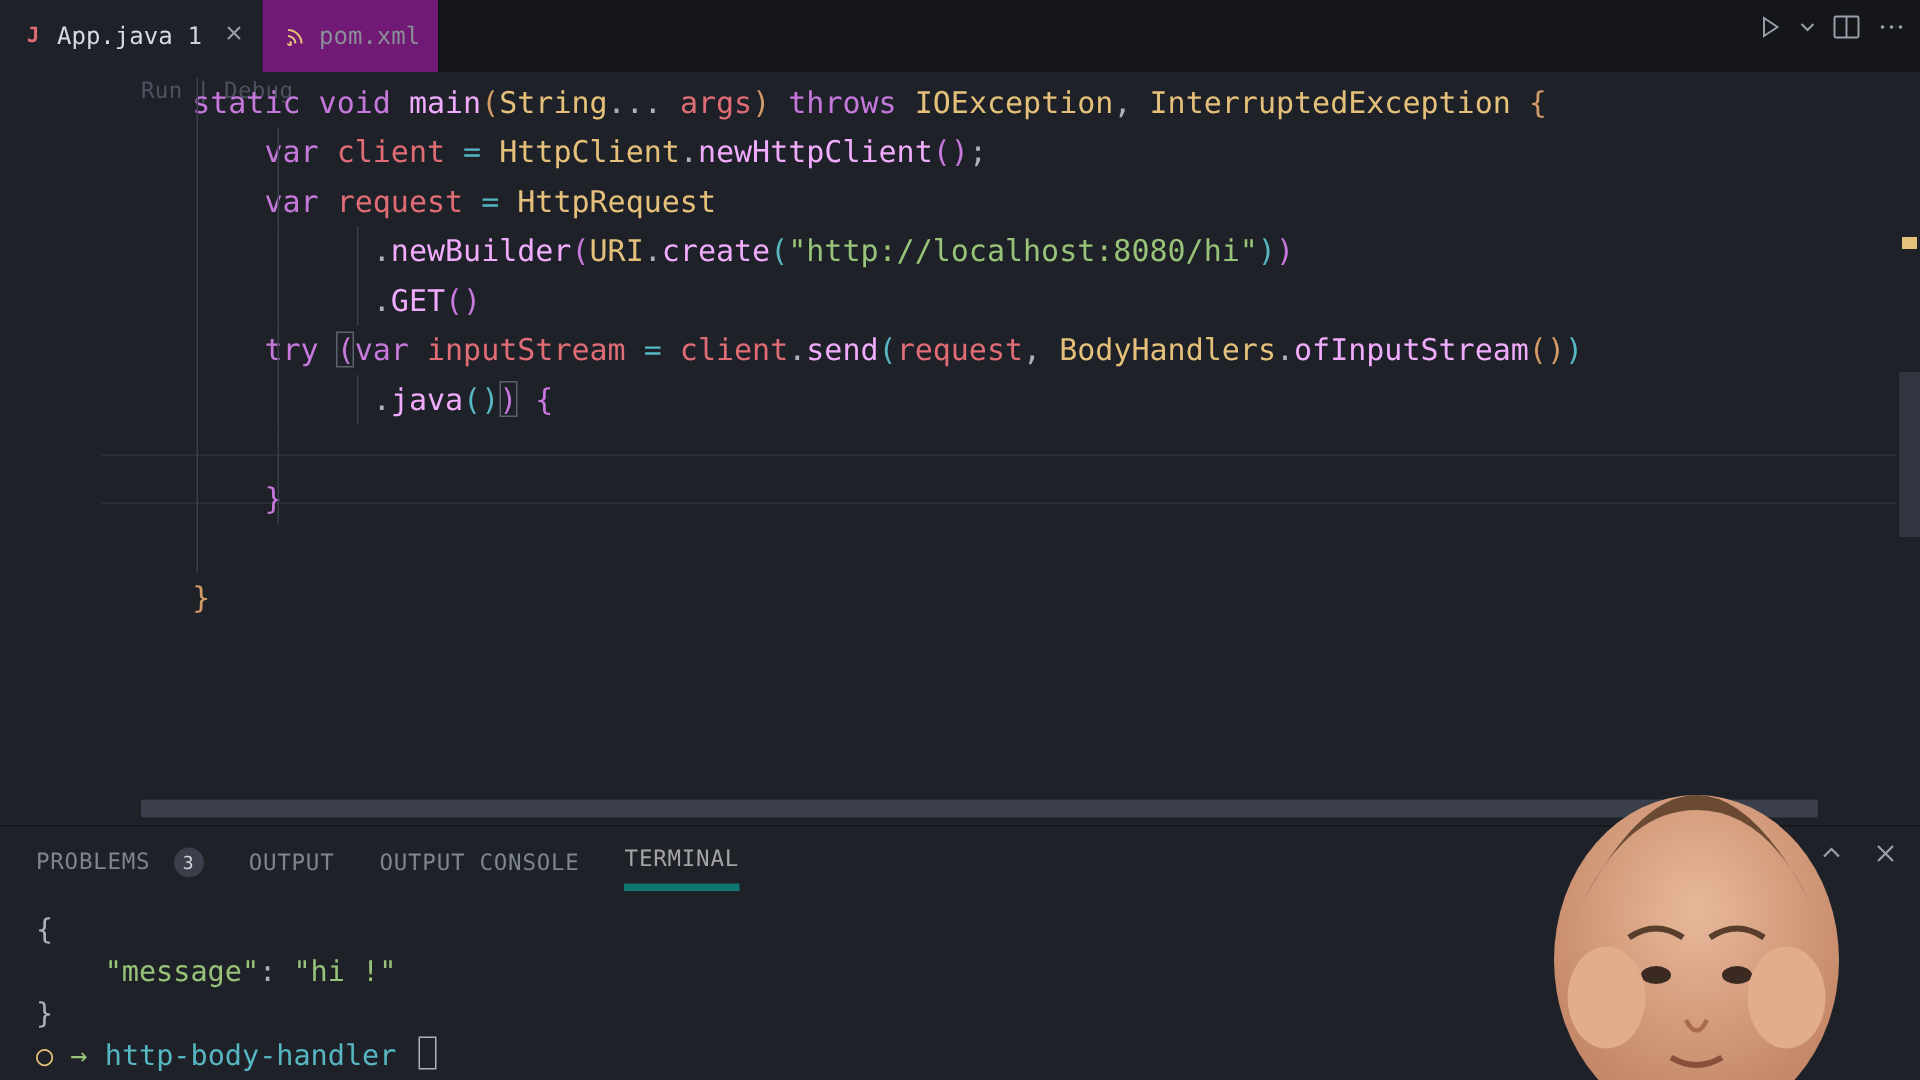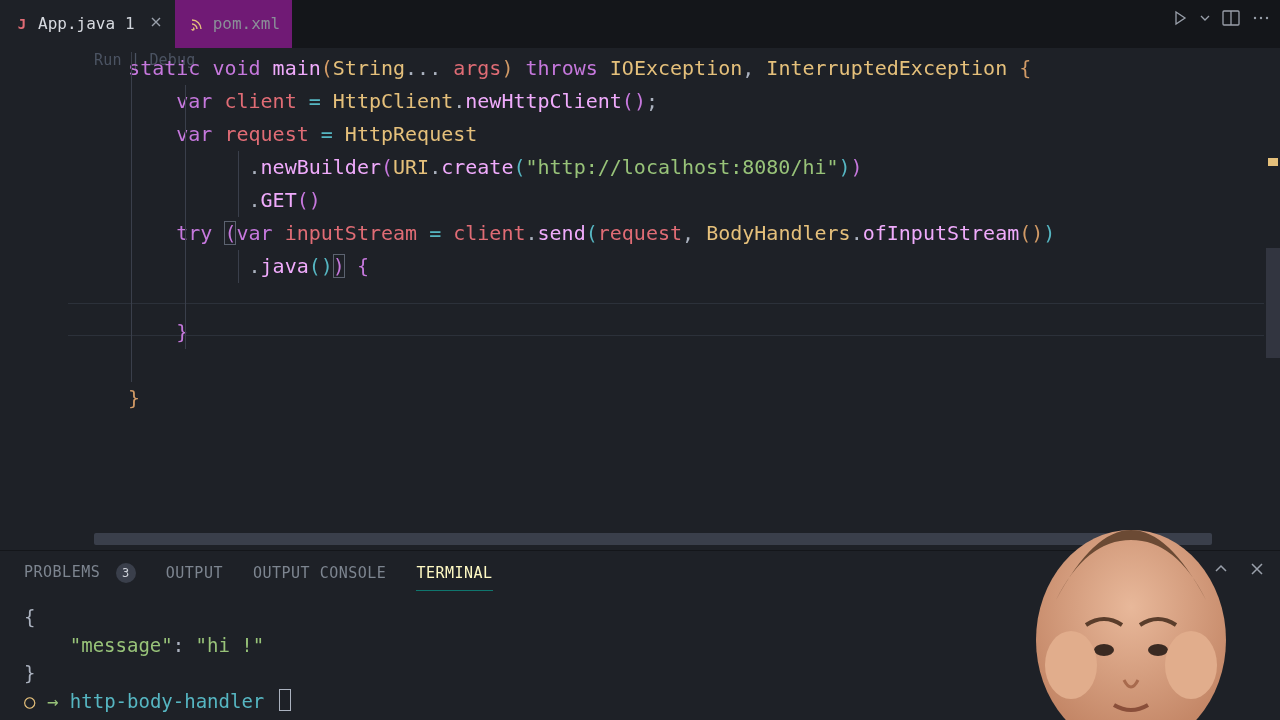--- a/index.html
+++ b/index.html
@@ -154,22 +154,22 @@
     font-size: 15px;
     letter-spacing: 0.5px;
     align-items: center;
   }
   .panel-tab {
     color: #7d8590;
     cursor: pointer;
     padding-bottom: 8px;
   }
   .panel-tab.active {
-    color: #fef9c3;
-    border-bottom: 1px solid #0f766e;
+    color: #a3a3a3;
+    border-bottom: 5px solid #0f766e;
   }
   .panel-tab .badge {
     display: inline-flex;
     min-width: 20px; height: 20px;
     border-radius: 10px;
     background: #3a3f4b;
     color: #cfd3da;
     font-size: 12px;
     align-items: center;
     justify-content: center;

